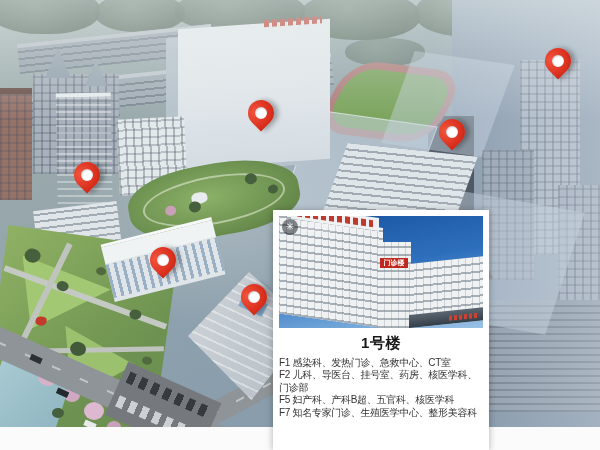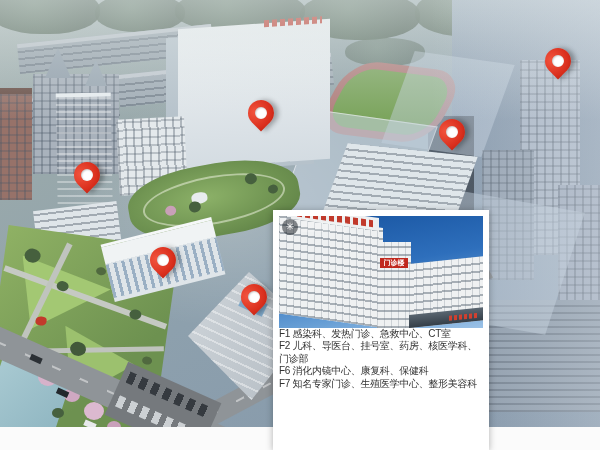--- a/index.html
+++ b/index.html
@@ -185,22 +185,23 @@
         <span class="b" style="left:0;bottom:0;width:100%;height:13px;background:linear-gradient(#5a6671,#343e48);"></span>
         <span class="b" style="right:4px;bottom:3px;width:30px;height:5px;background:repeating-linear-gradient(90deg,#d04030 0 3px,rgba(0,0,0,0) 3px 5px);"></span>
       </div>
 
       <div class="b" style="left:3px;top:3px;">
         <span class="b" id="wm-circle">✳</span>
         <span class="b" style="left:19px;top:3px;width:46px;height:10px;background:rgba(255,255,255,.2);border-radius:2px;"></span>
       </div>
     </div>
 
+    <div id="card-title">1号楼</div>
 
     <div id="floors">
       <div class="floor-line">F1 感染科、发热门诊、急救中心、CT室</div>
       <div class="floor-line">F2 儿科、导医台、挂号室、药房、核医学科、门诊部</div>
-      <div class="floor-line">F6 消化内镜中心、康复科、保健科</div>
+      <div class="floor-line">F5 妇产科、产科B超、五官科、核医学科</div>
       <div class="floor-line">F7 知名专家门诊、生殖医学中心、整形美容科</div>
     </div>
   </div>
 
 </div>
 
 </body></html>

